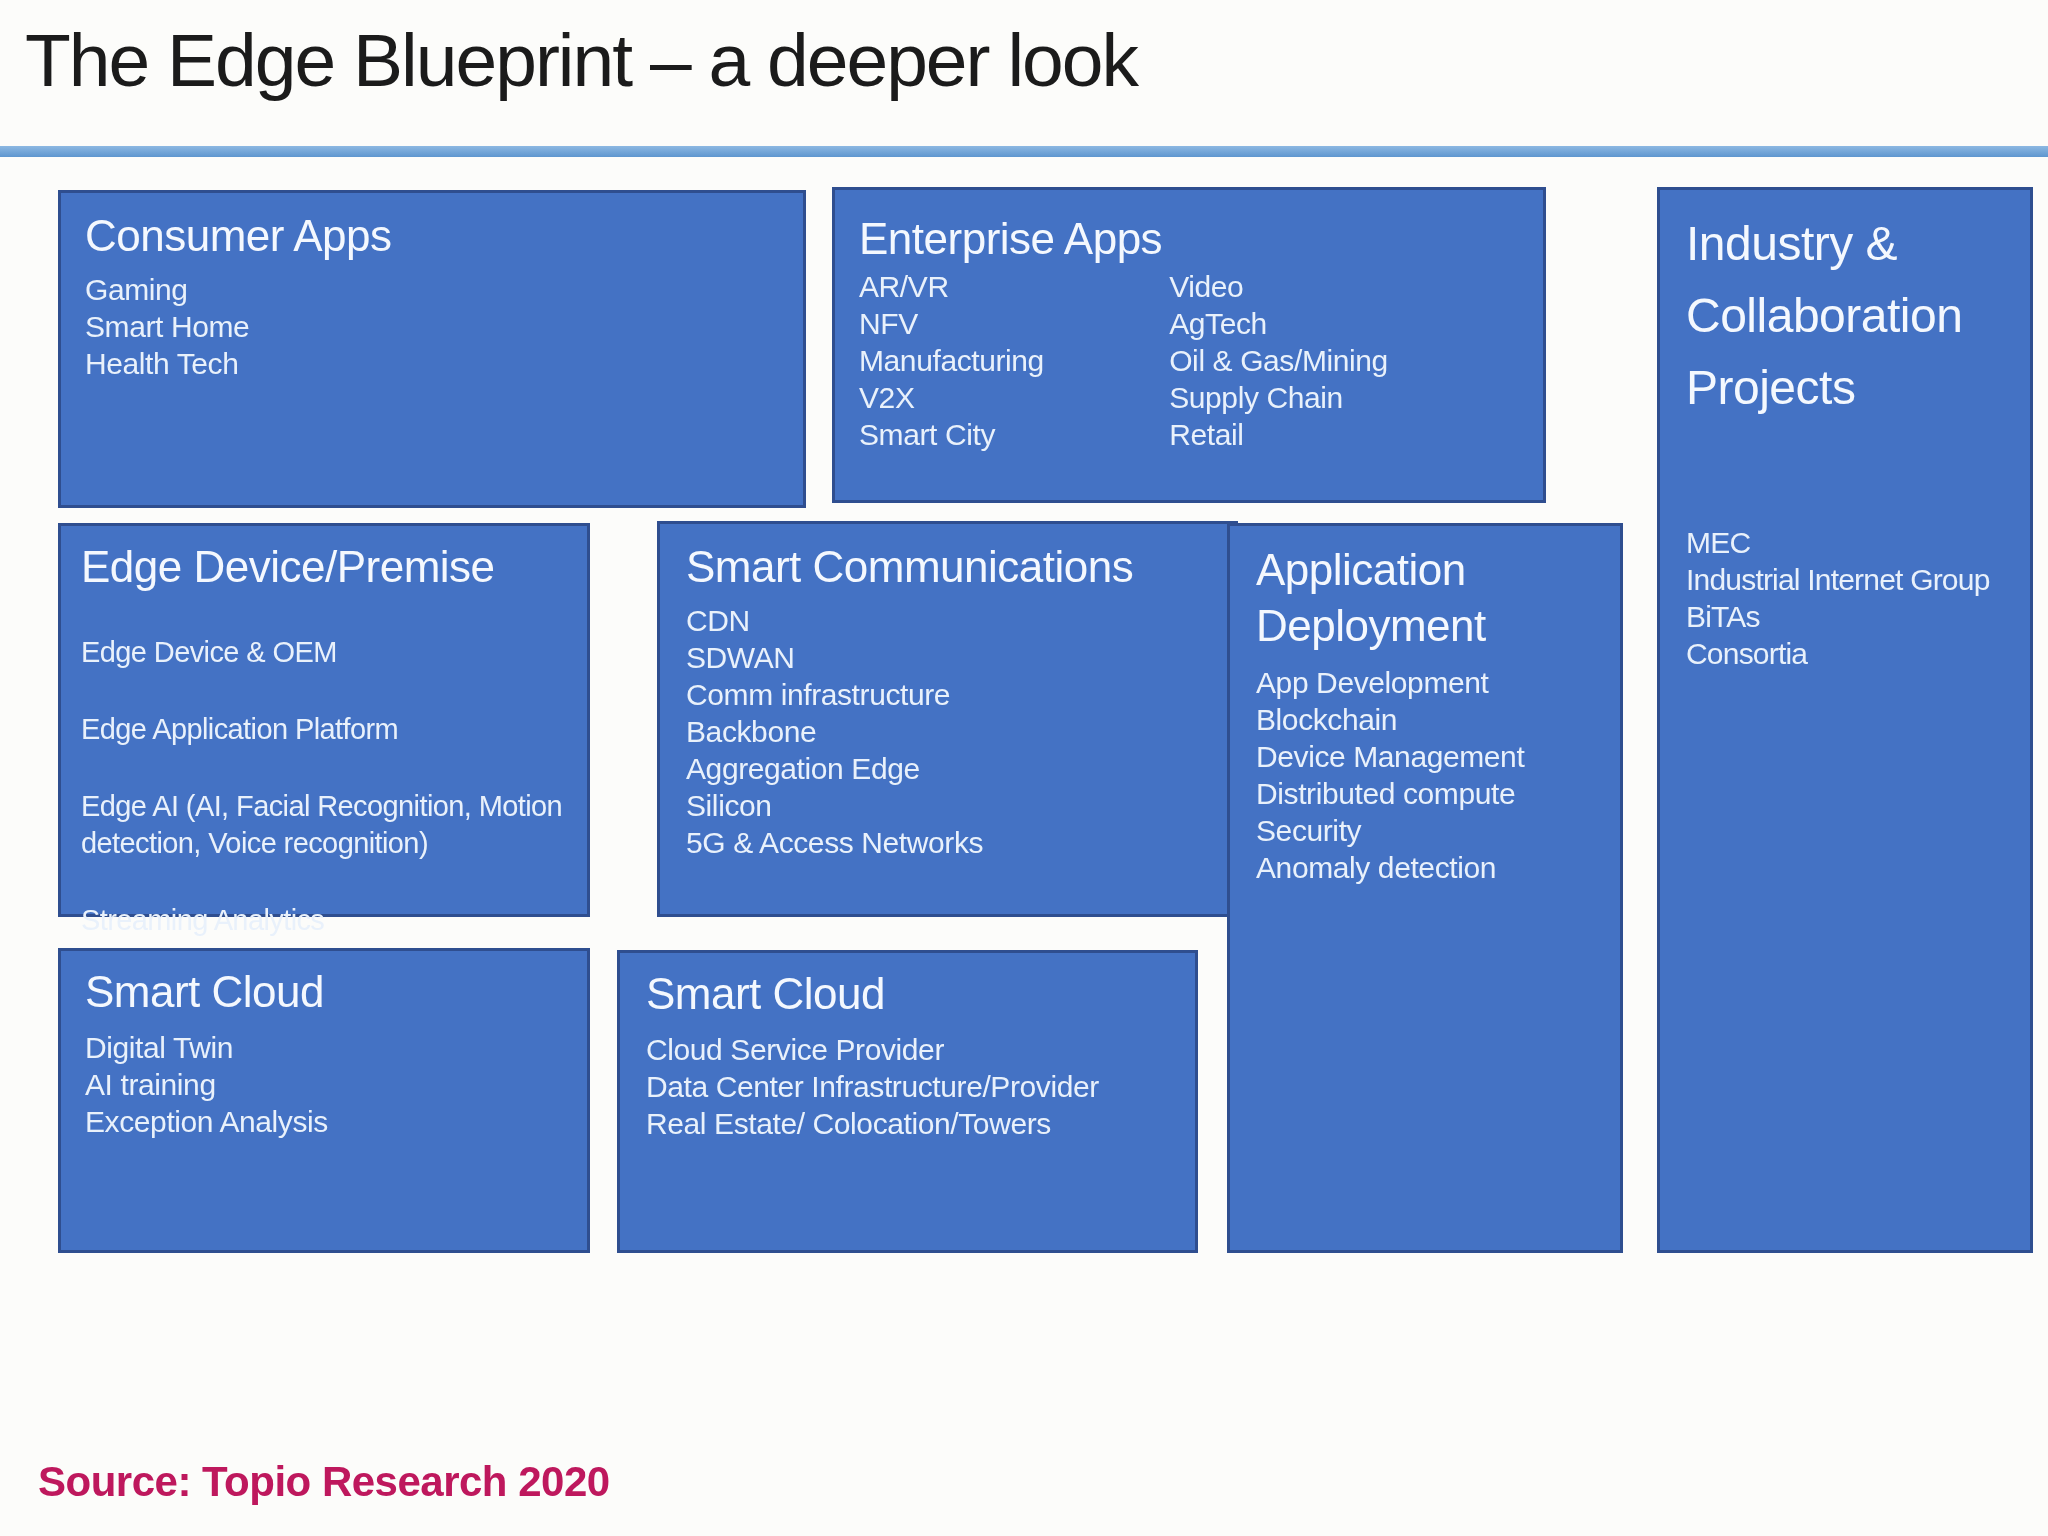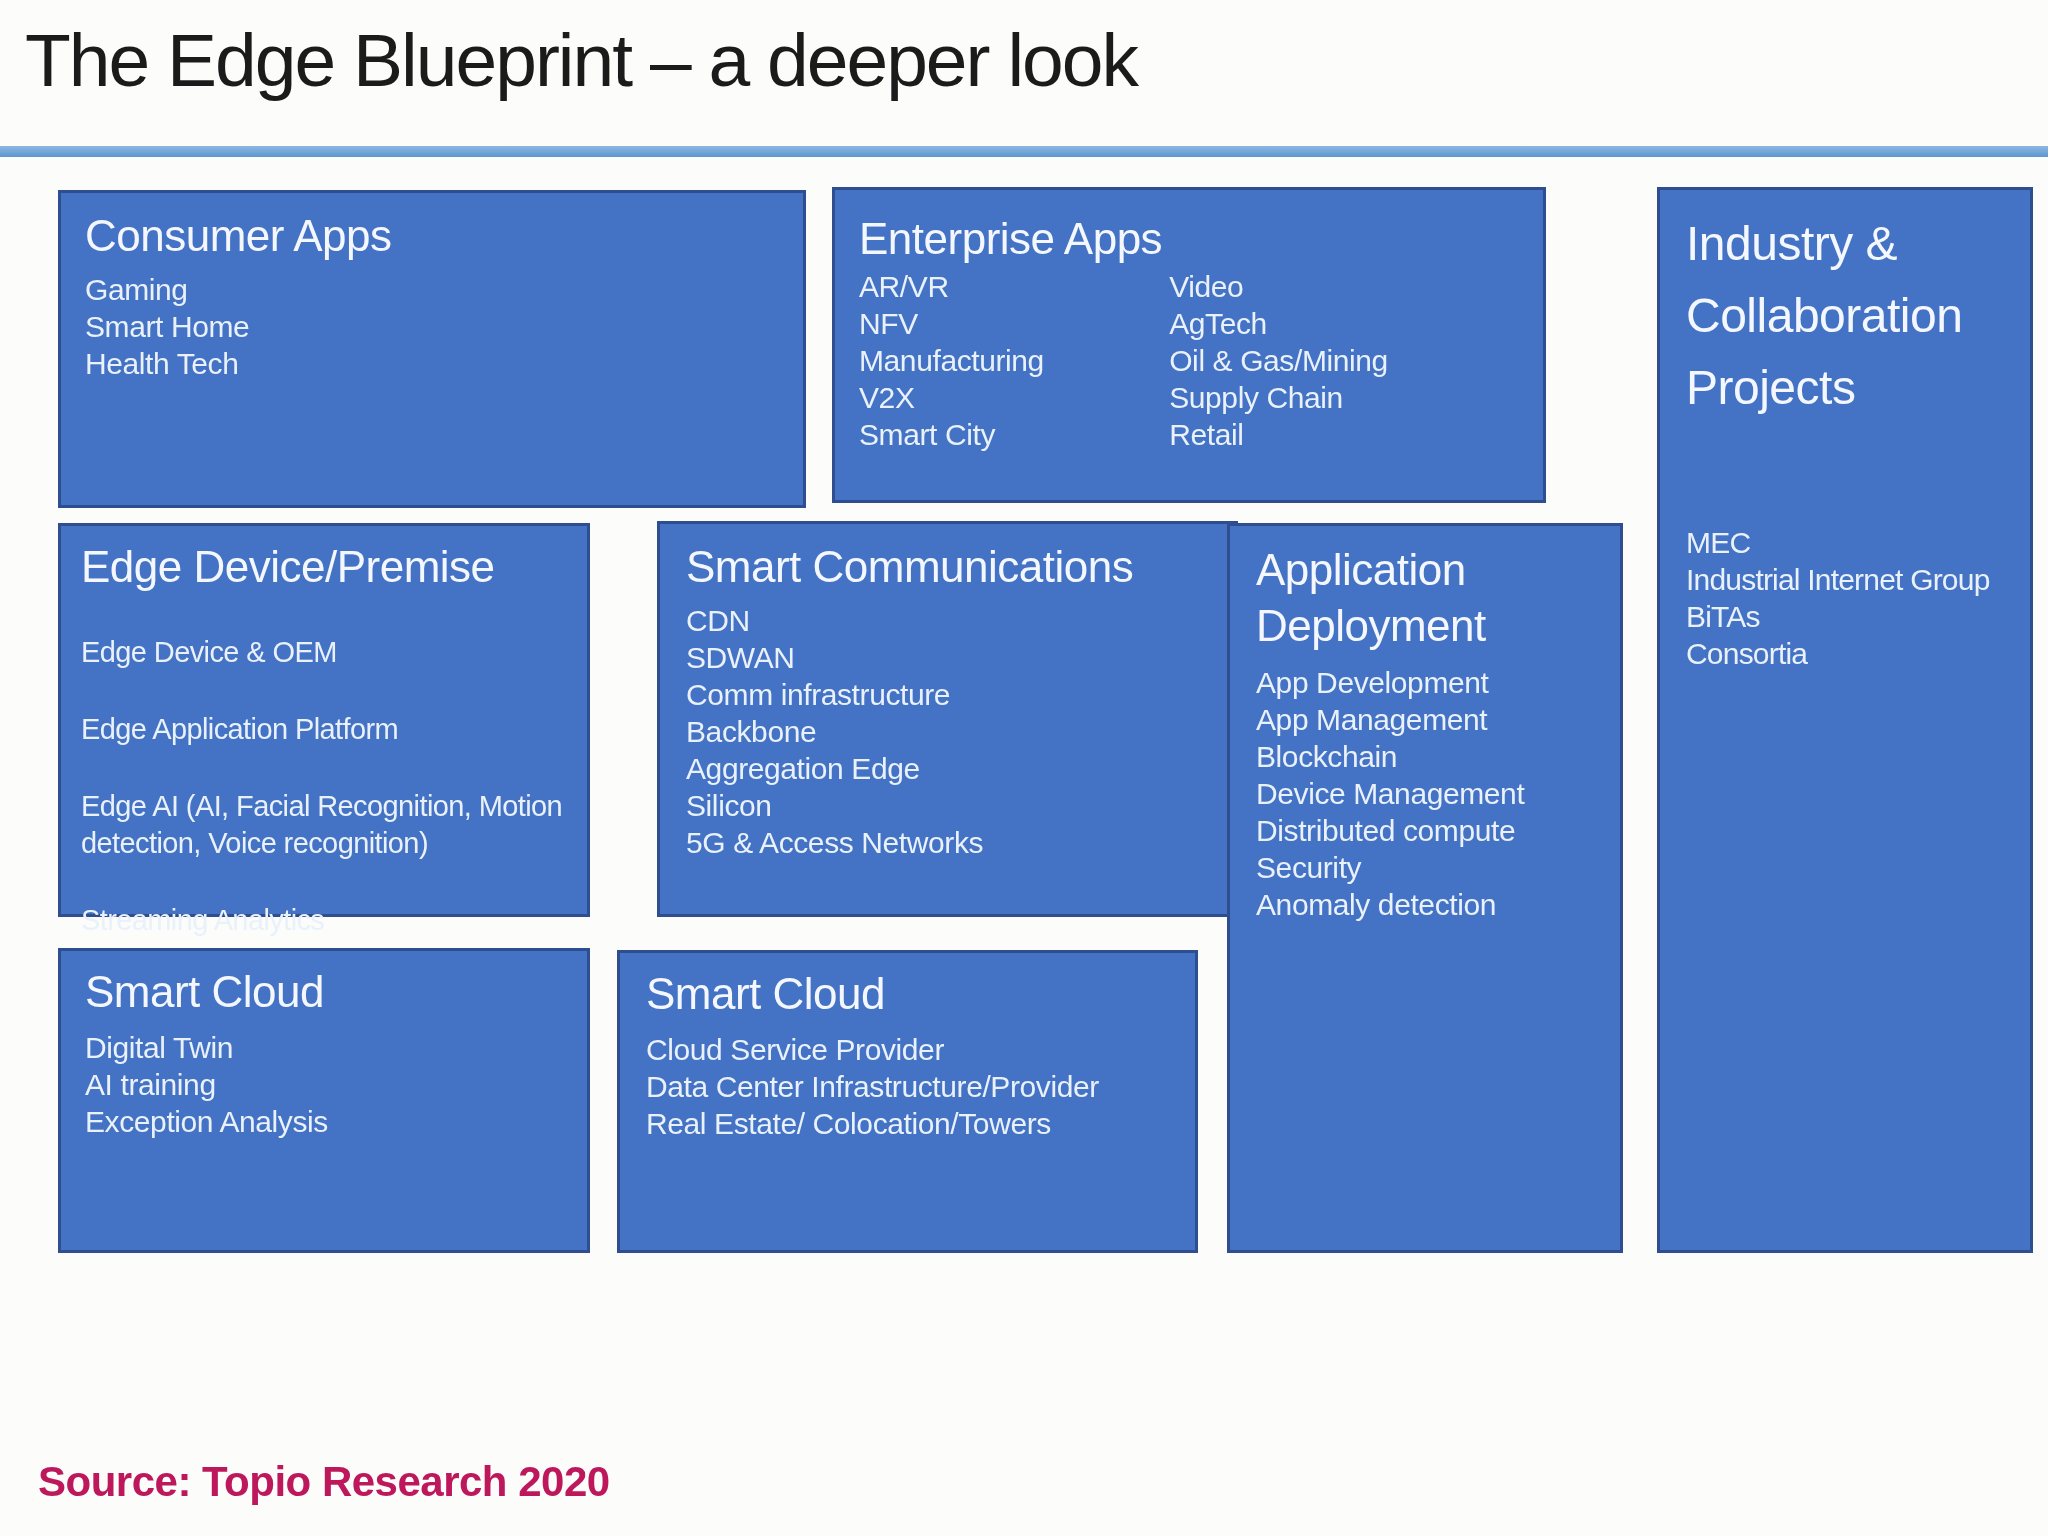--- a/index.html
+++ b/index.html
@@ -146,21 +146,20 @@
         <li>Aggregation Edge</li>
         <li>Silicon</li>
         <li>5G &amp; Access Networks</li>
       </ul>
   </section>
 
   <section class="box appdep">
     <h2>Application Deployment</h2>
     <ul>
         <li>App Development</li>
-        <li>App Management</li>
         <li>Blockchain</li>
         <li>Device Management</li>
         <li>Distributed compute</li>
         <li>Security</li>
         <li>Anomaly detection</li>
       </ul>
   </section>
 
   <section class="box sdata">
     <h2>Smart Cloud</h2>

